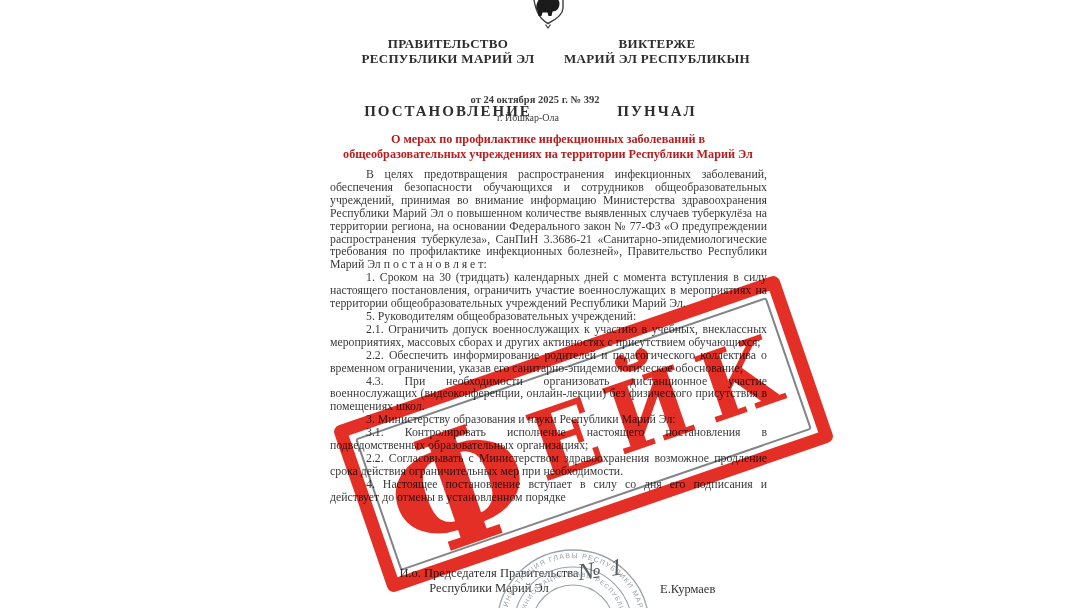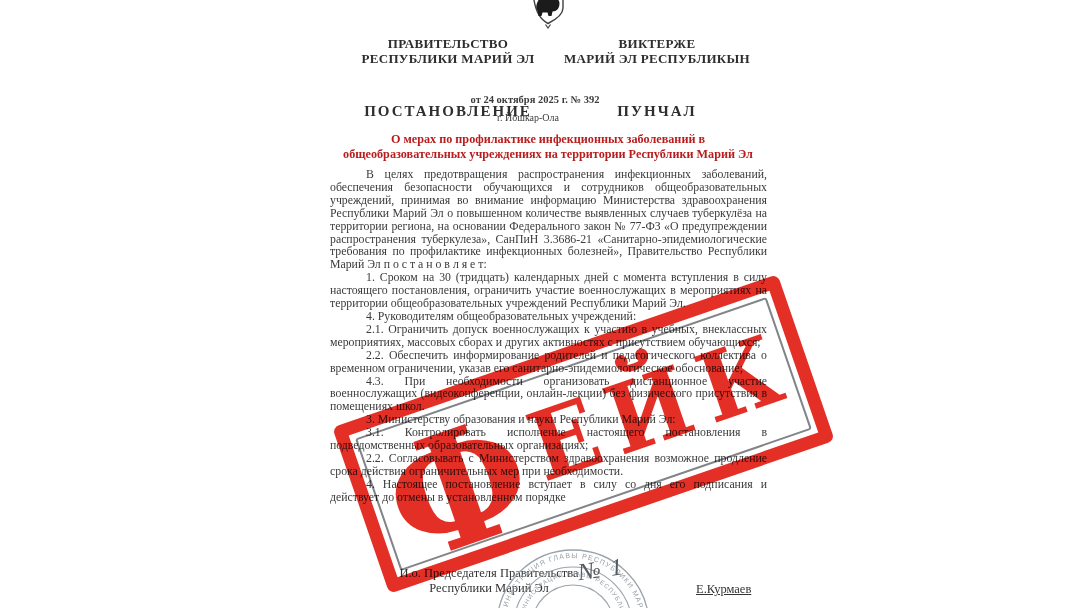--- a/index.html
+++ b/index.html
@@ -71,35 +71,35 @@
   <div class="abs doc-type" style="left:552px;top:71px;">ПУНЧАЛ</div>
 
   <div class="abs dateline" style="left:315px;top:94px;">от 24 октября 2025 г. № 392</div>
   <div class="abs city" style="left:448px;top:112px;">г. Йошкар-Ола</div>
 
   <div class="abs title" style="left:330px;top:132px;">О мерах по профилактике инфекционных заболеваний в общеобразовательных учреждениях на территории Республики Марий Эл</div>
 
   <div class="abs body-text" style="left:330px;top:168px;">
     <p>В целях предотвращения распространения инфекционных заболеваний, обеспечения безопасности обучающихся и сотрудников общеобразовательных учреждений, принимая во внимание информацию Министерства здравоохранения Республики Марий Эл о повышенном количестве выявленных случаев туберкулёза на территории региона, на основании Федерального закон № 77-ФЗ «О предупреждении распространения туберкулеза», СанПиН 3.3686-21 «Санитарно-эпидемиологические требования по профилактике инфекционных болезней», Правительство Республики Марий Эл п о с т а н о в л я е т:</p>
     <p>1. Сроком на 30 (тридцать) календарных дней с момента вступления в силу настоящего постановления, ограничить участие военнослужащих в мероприятиях на территории общеобразовательных учреждений Республики Марий Эл.</p>
-    <p>4. Руководителям общеобразовательных учреждений:</p>
+    <p>5. Руководителям общеобразовательных учреждений:</p>
     <p>2.1. Ограничить допуск военнослужащих к участию в учебных, внеклассных мероприятиях, массовых сборах и других активностях с присутствием обучающихся;</p>
     <p>2.2. Обеспечить информирование родителей и педагогического коллектива о временном ограничении, указав его санитарно-эпидемиологическое обоснование;</p>
     <p>4.3. При необходимости организовать дистанционное участие военнослужащих (видеоконференции, онлайн-лекции) без физического присутствия в помещениях школ.</p>
     <p>3. Министерству образования и науки Республики Марий Эл:</p>
     <p>3.1. Контролировать исполнение настоящего постановления в подведомственных образовательных организациях;</p>
     <p>2.2. Согласовывать с Министерством здравоохранения возможное продление срока действия ограничительных мер при необходимости.</p>
     <p>4. Настоящее постановление вступает в силу со дня его подписания и действует до отмены в установленном порядке</p>
   </div>
 
   <div class="abs sig" style="left:394px;top:566px;">
     <div>И.о. Председателя Правительства</div>
     <div>Республики Марий Эл</div>
   </div>
-  <div class="abs sig-name" style="left:696px;top:582px;text-decoration:underline;">Е.Курмаев</div>
+  <div class="abs sig-name" style="left:660px;top:582px;">Е.Курмаев</div>
 
   <svg class="abs seal-svg" width="180" height="180" viewBox="0 0 180 160">
     <defs>
       <path id="sealOuterPath" d="M 22,80 A 68,68 0 1 1 158,80 A 68,68 0 1 1 22,80"></path>
       <path id="sealInnerPath" d="M 40,80 A 50,50 0 1 1 140,80 A 50,50 0 1 1 40,80"></path>
     </defs>
     <circle cx="90" cy="80" r="76" fill="none" stroke="#9aa2ab" stroke-width="1.3"></circle>
     <circle cx="90" cy="80" r="59" fill="none" stroke="#9aa2ab" stroke-width="1.1"></circle>
     <circle cx="90" cy="80" r="41" fill="none" stroke="#9aa2ab" stroke-width="1.1"></circle>
     <text font-family="Liberation Sans, sans-serif" font-size="7" letter-spacing="1.2" fill="#98a0a8">

